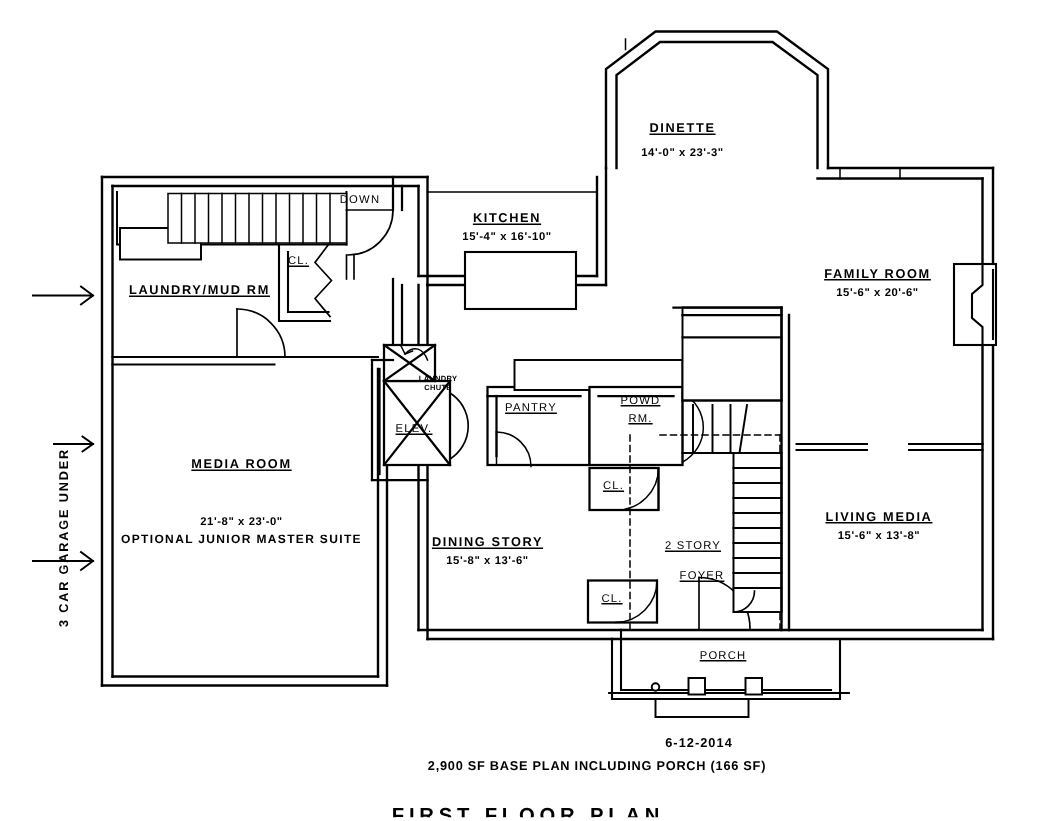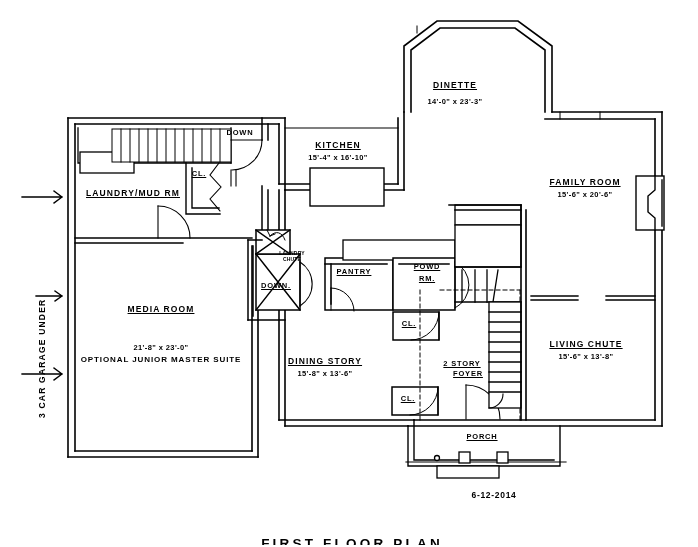--- a/index.html
+++ b/index.html
@@ -47,39 +47,38 @@
     font-weight: 700;
     letter-spacing: 0.4px;
   }
   .rm-sub {
     font-size: 8px;
     font-weight: 700;
     letter-spacing: 0.9px;
   }
   .sm-lbl {
     font-size: 7.5px;
-    font-weight: 700;
+    font-weight: 400;
     letter-spacing: 0.8px;
   }
   .tiny-lbl {
     font-size: 5px;
     font-weight: 700;
     letter-spacing: 0.2px;
     line-height: 1.05;
   }
   .title-main {
     font-size: 13.5px;
     font-weight: 700;
     letter-spacing: 3.2px;
   }
   .title-date {
     font-size: 8.5px;
     font-weight: 700;
     letter-spacing: 0.7px;
-    margin-left: 28px;
   }
   .title-sub {
     font-size: 8.5px;
     font-weight: 700;
     letter-spacing: 0.5px;
   }
   .vert-lbl {
     position: absolute;
     font-size: 8.5px;
     font-weight: 700;
@@ -365,51 +364,52 @@
 
   <div class="lbl rm-name u" style="left:455px; top:81px;">DINETTE</div>
   <div class="lbl rm-dim" style="left:455px; top:98px;">14'-0" x 23'-3"</div>
 
   <div class="lbl rm-name u" style="left:338px; top:141px;">KITCHEN</div>
   <div class="lbl rm-dim" style="left:338px; top:154px;">15'-4" x 16'-10"</div>
 
   <div class="lbl rm-name u" style="left:585px; top:178px;">FAMILY ROOM</div>
   <div class="lbl rm-dim" style="left:585px; top:191px;">15'-6" x 20'-6"</div>
 
-  <div class="lbl rm-name u" style="left:586px; top:340px;">LIVING CHUTE</div>
+  <div class="lbl rm-name u" style="left:586px; top:340px;">LIVING MEDIA</div>
   <div class="lbl rm-dim" style="left:586px; top:353px;">15'-6" x 13'-8"</div>
 
   <div class="lbl rm-name u" style="left:325px; top:357px;">DINING STORY</div>
   <div class="lbl rm-dim" style="left:325px; top:370px;">15'-8" x 13'-6"</div>
 
   <div class="lbl rm-name u" style="left:161px; top:305px;">MEDIA ROOM</div>
   <div class="lbl rm-sub" style="left:161px; top:319px;margin-top:36px;">OPTIONAL JUNIOR MASTER SUITE</div>
   <div class="lbl rm-dim" style="left:161px; top:344px;">21'-8" x 23'-0"</div>
 
   <div class="lbl rm-name u" style="left:133px; top:189px;">LAUNDRY/MUD RM</div>
 
   <div class="lbl sm-lbl u" style="left:354px; top:268px;text-align:center;">PANTRY</div>
 
   <div class="lbl sm-lbl u" style="left:427px; top:263px;">POWD</div>
   <div class="lbl sm-lbl u" style="left:427px; top:275px;">RM.</div>
 
-  <div class="lbl sm-lbl u" style="left:276px; top:282px;">DOWN.</div>
+  <div class="lbl sm-lbl u" style="left:276px; top:282px;">ELEV.</div>
 
   <div class="lbl sm-lbl u" style="left:462px; top:360px;">2 STORY</div>
-  <div class="lbl sm-lbl u" style="left:462px; top:370px;padding-left:12px;">FOYER</div>
+  <div class="lbl sm-lbl u" style="left:462px; top:380px;padding-left:12px;">FOYER</div>
 
   <div class="lbl sm-lbl u" style="left:482px; top:433px;">PORCH</div>
 
   <div class="lbl sm-lbl u" style="left:199px; top:170px;">CL.</div>
   <div class="lbl sm-lbl u" style="left:409px; top:320px;">CL.</div>
   <div class="lbl sm-lbl u" style="left:408px; top:395px;">CL.</div>
 
   <div class="lbl sm-lbl" style="left:240px; top:129px;">DOWN</div>
 
   <div class="lbl tiny-lbl" style="left:292px; top:251px;">LAUNDRY</div>
   <div class="lbl tiny-lbl" style="left:292px; top:257px;">CHUTE</div>
 
   <div class="vert-lbl" style="left:37px; top:418px;">3 CAR GARAGE UNDER</div>
 
   <div class="lbl title-main" style="left:352px; top:488px;margin-top:48px;">FIRST FLOOR PLAN</div>
   <div class="lbl title-date" style="left:466px; top:491px;">6-12-2014</div>
+  <div class="lbl title-sub" style="left:398px; top:506px;">2,900 SF BASE PLAN INCLUDING PORCH (166 SF)</div>
 
 </div>
 
 </body></html>

